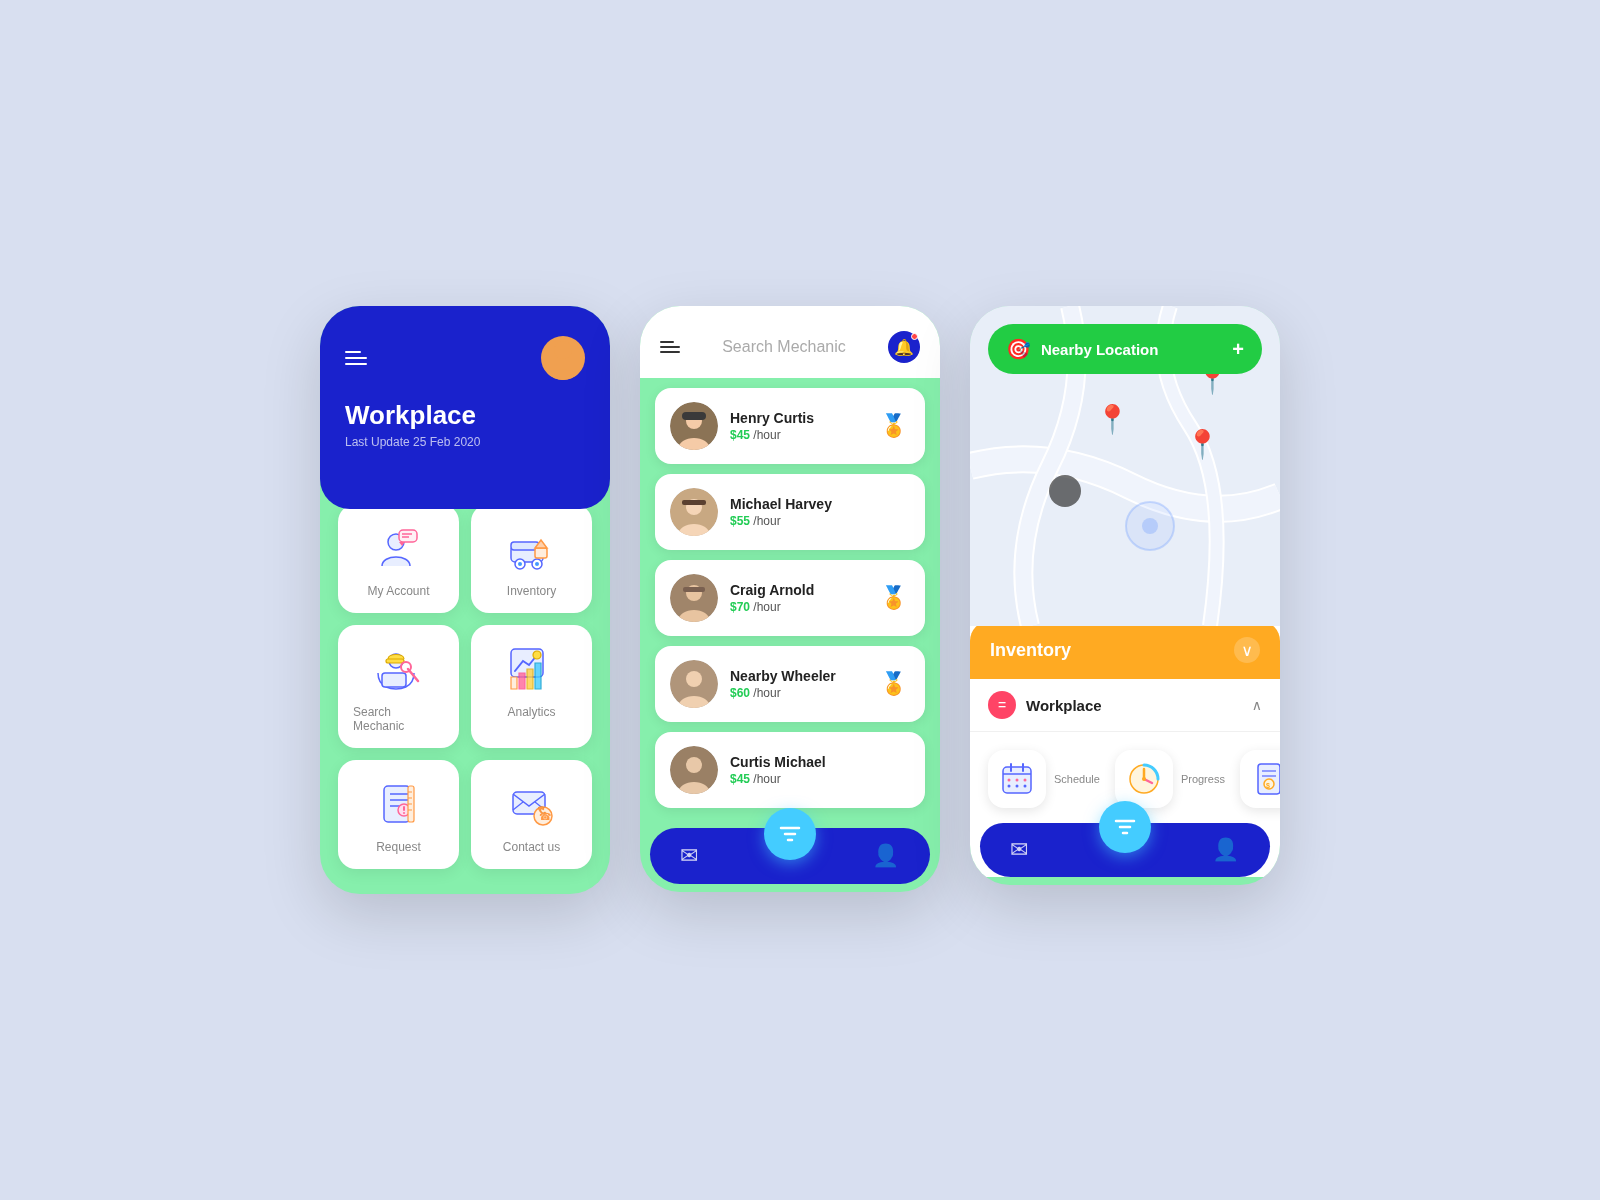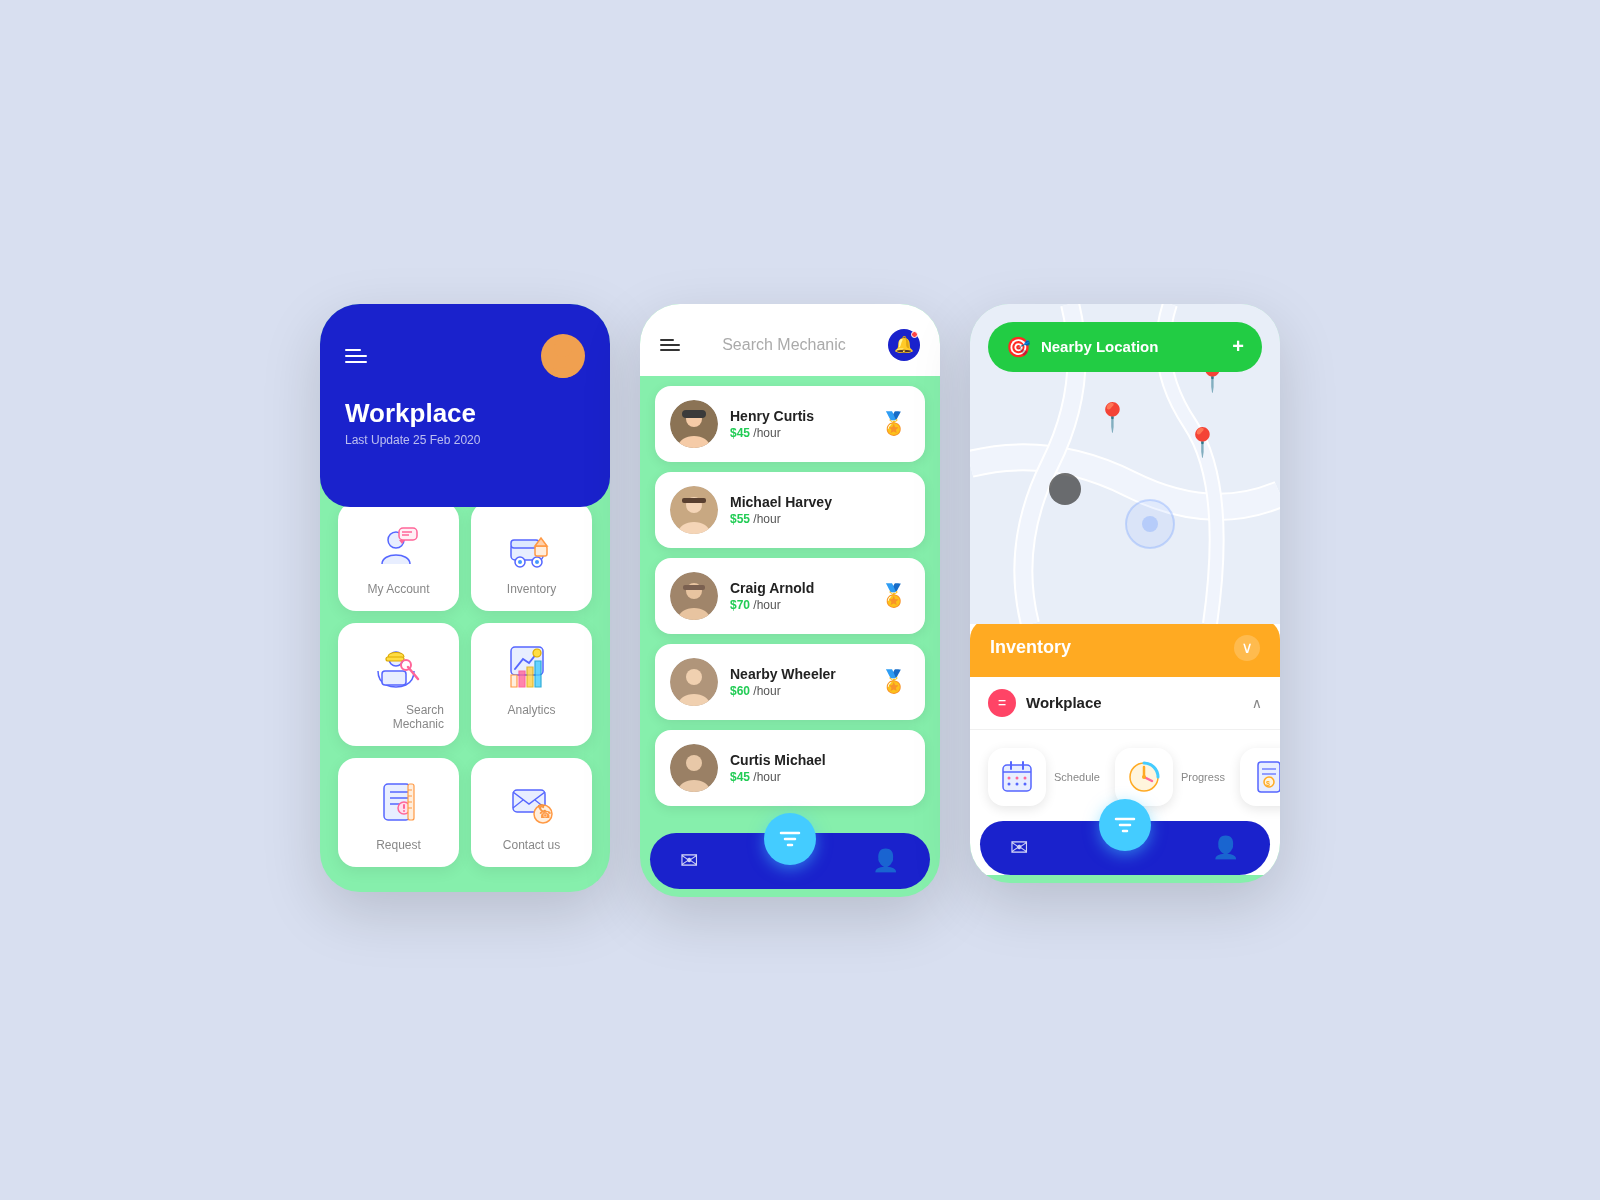--- a/index.html
+++ b/index.html
@@ -65,21 +65,20 @@
     }
     .dash-card {
       background: white;
       border-radius: 18px;
       padding: 20px 15px 15px;
       display: flex;
       flex-direction: column;
       align-items: center;
       gap: 10px;
       box-shadow: 0 4px 15px rgba(0,0,0,0.07);
-      text-align: right;
     }
     .dash-card-label { font-size: 12px; color: #888; font-weight: 500; }
 
     .icon-svg { width:50px; height:50px; }
 
     
     .phone-search {
       width: 300px;
     }
     .search-header {
@@ -103,21 +102,21 @@
     }
     .bell-dot {
       position: absolute;
       top: 2px; right: 2px;
       width: 7px; height: 7px;
       background: #ff4444;
       border-radius: 50%;
       border: 1px solid white;
     }
     .search-list {
-      padding: 10px 15px 27px;
+      padding: 10px 15px 20px;
       display: flex;
       flex-direction: column;
       gap: 10px;
       justify-content: center;
     }
     .mechanic-card {
       background: white;
       border-radius: 16px;
       padding: 14px 15px;
       display: flex;

